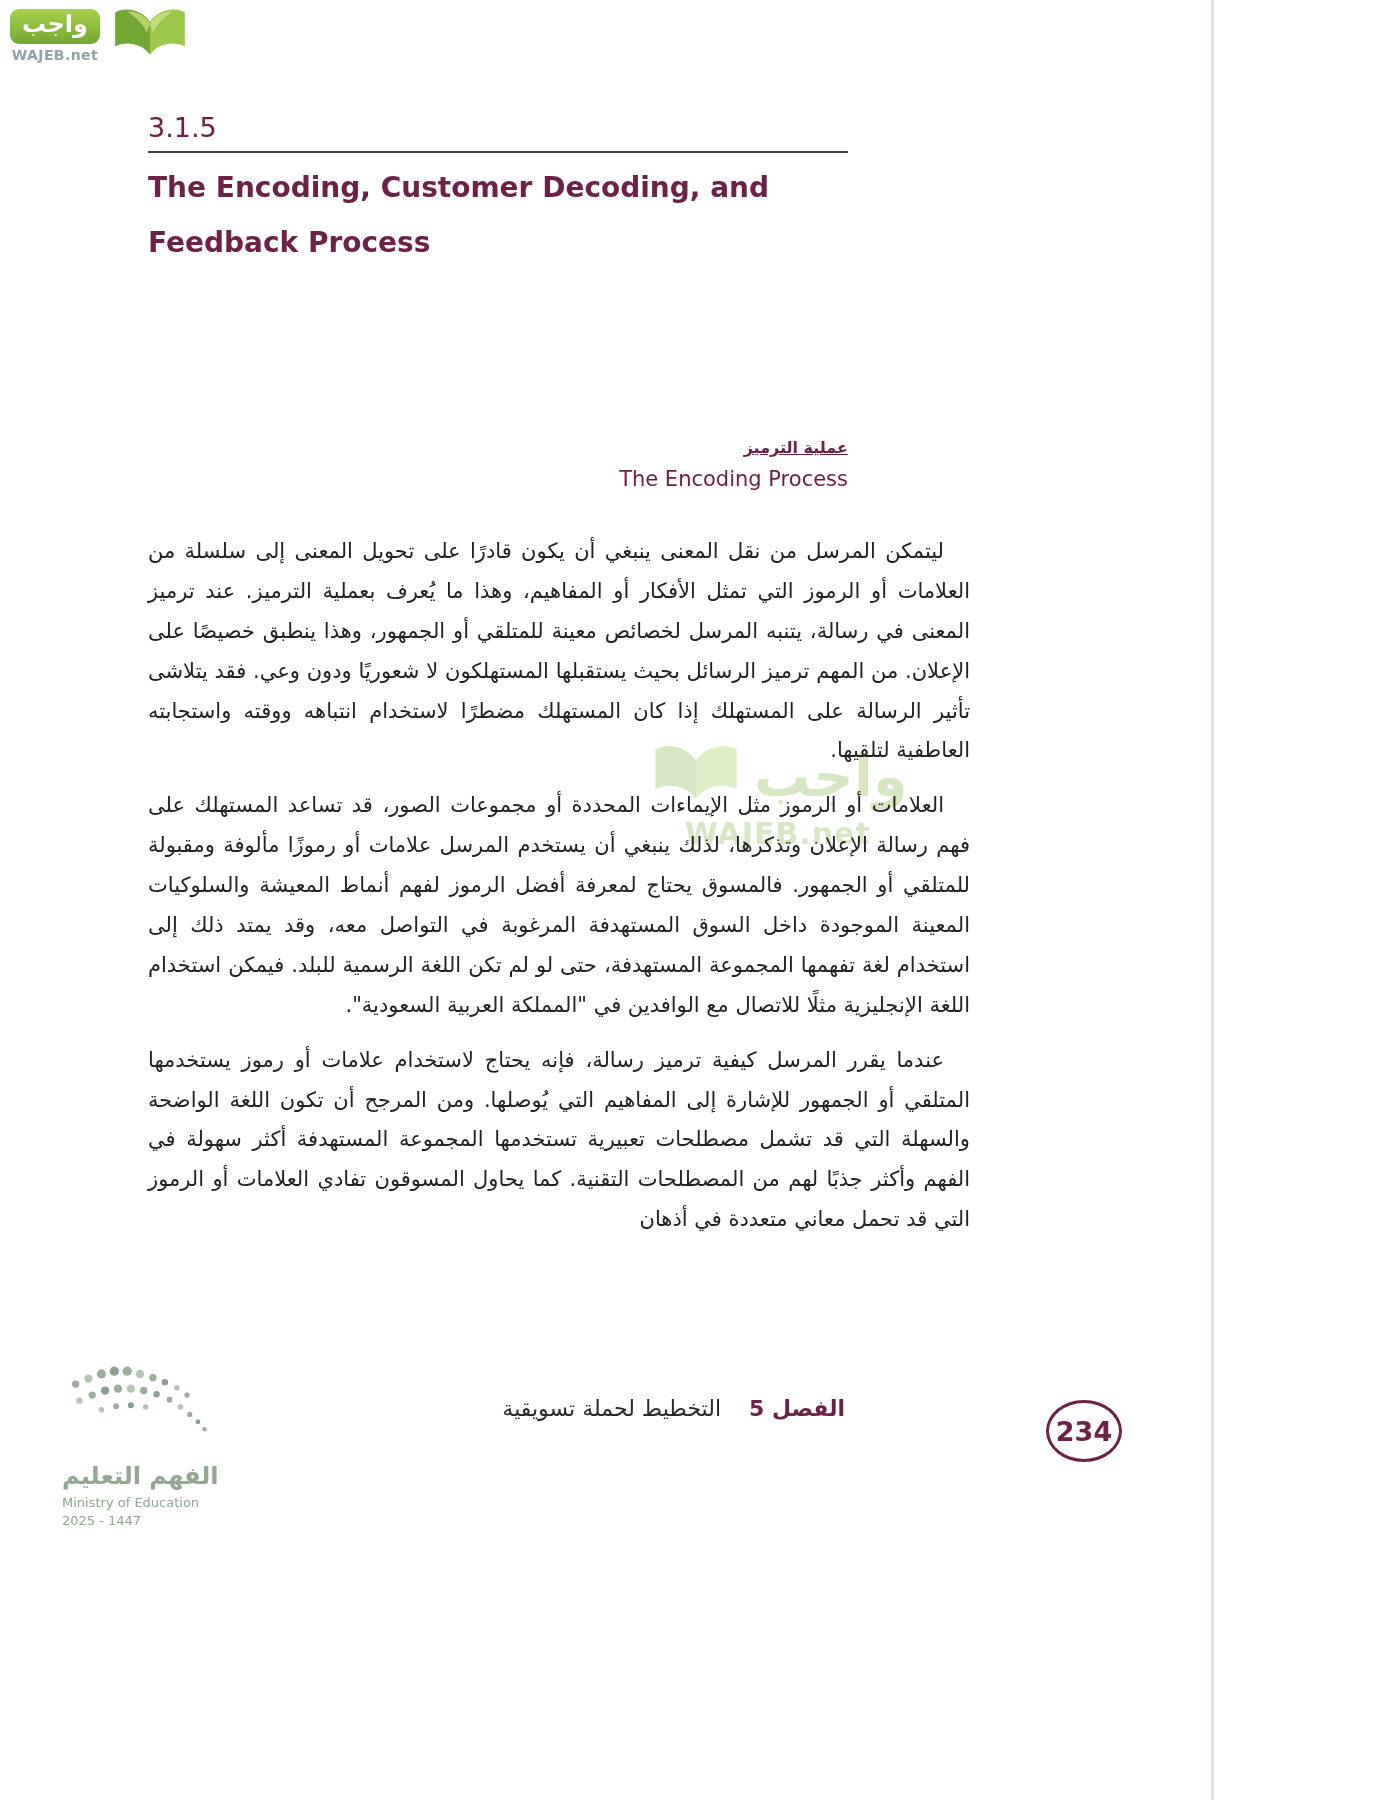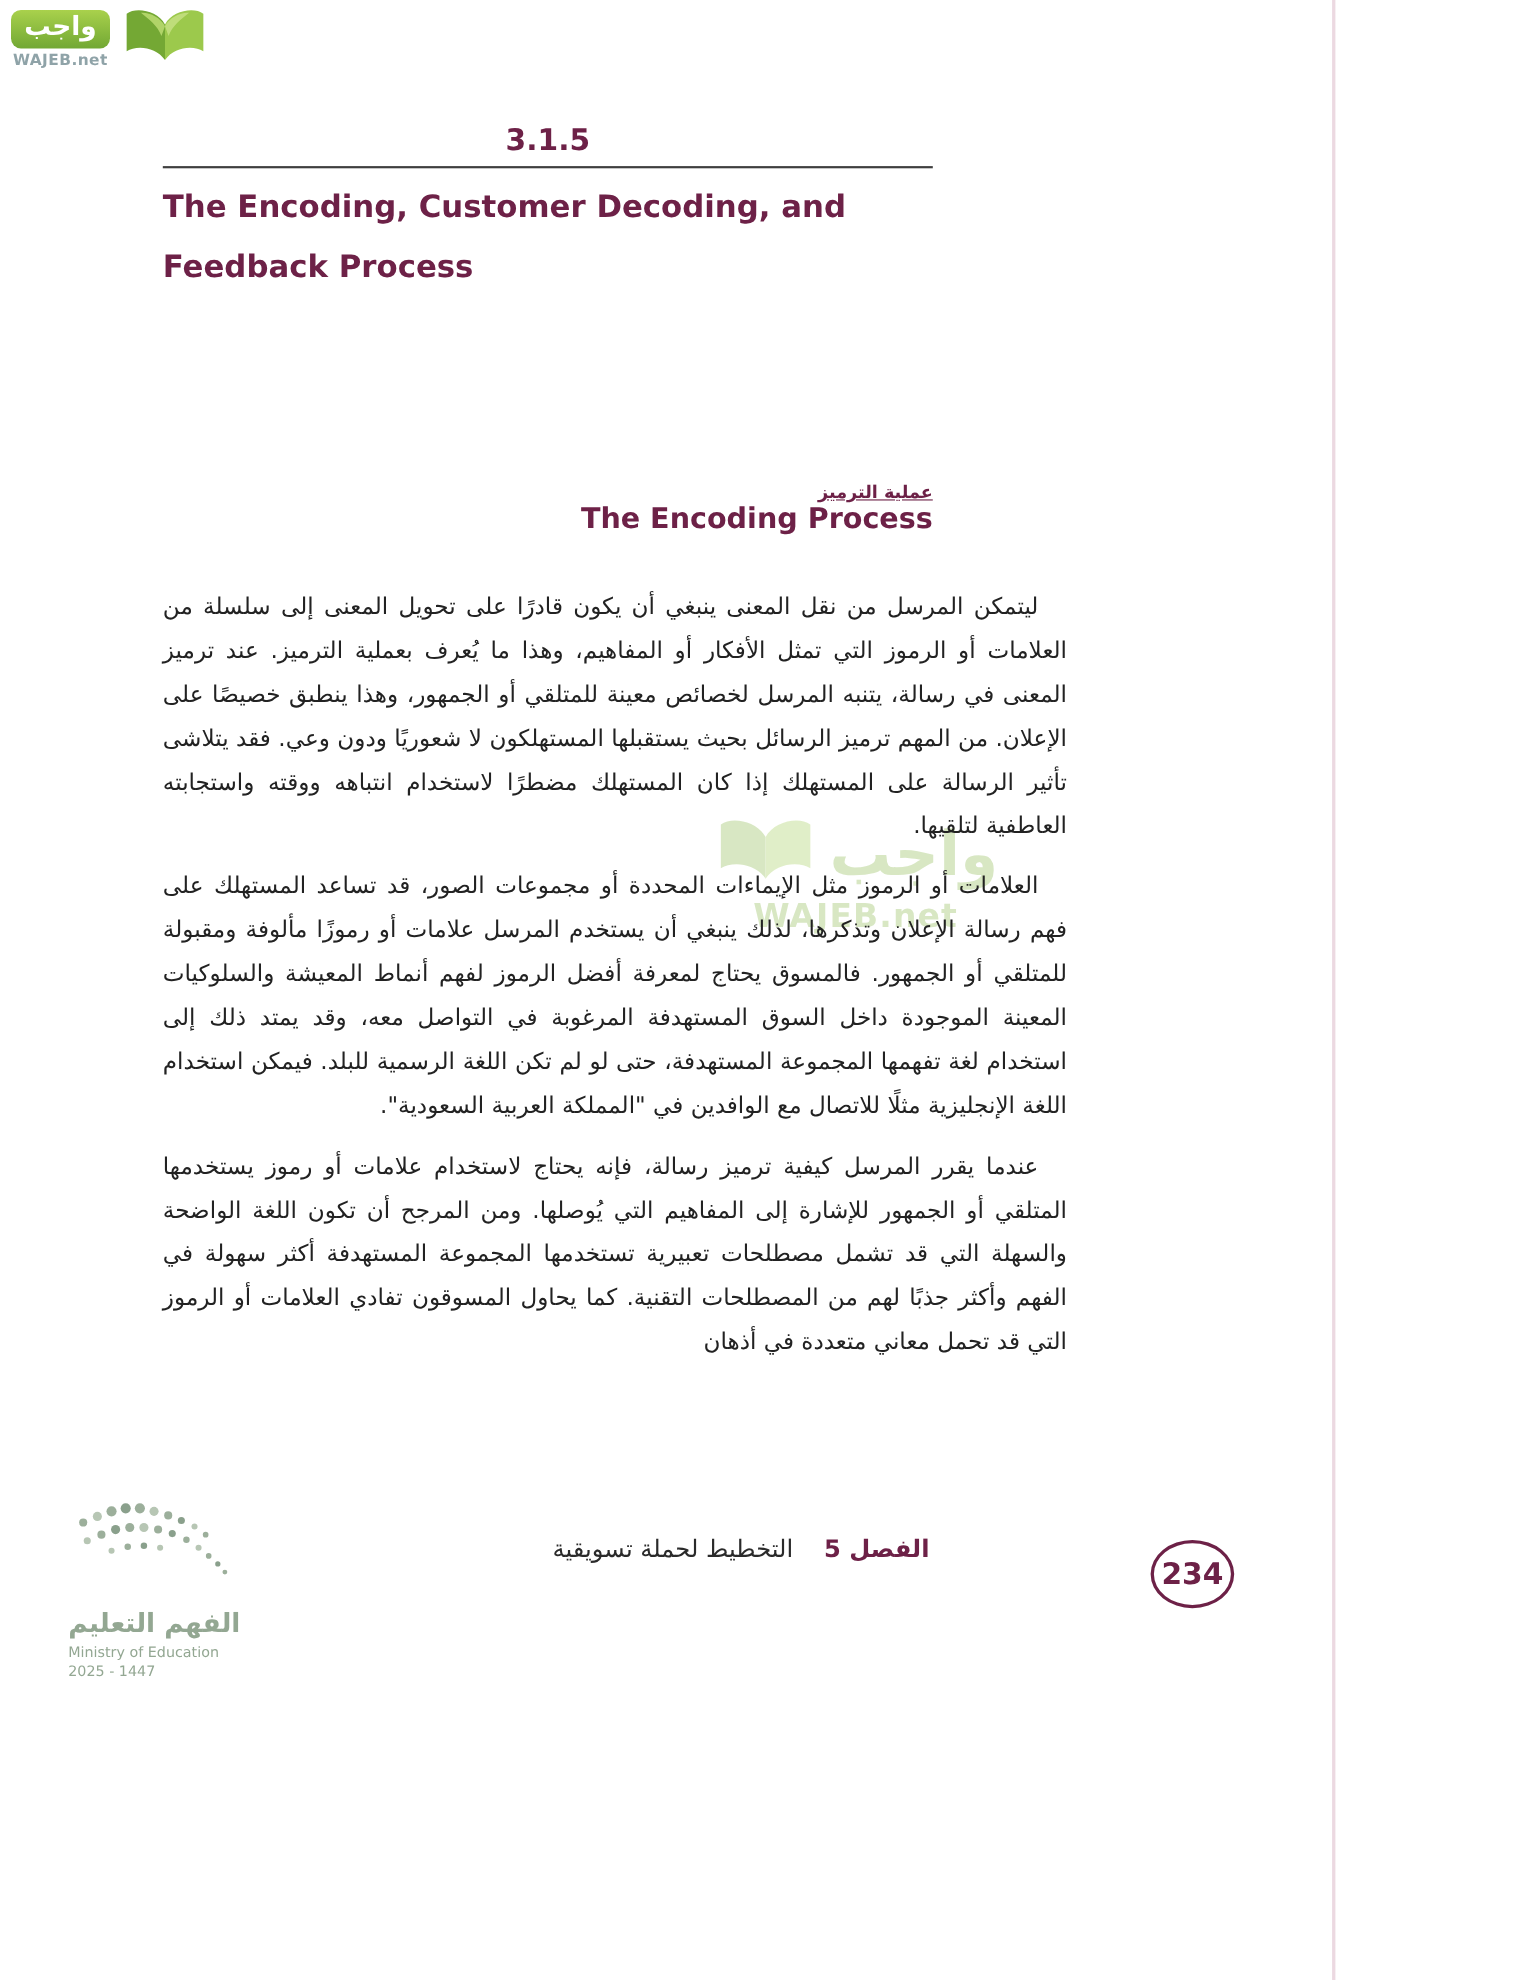--- a/index.html
+++ b/index.html
@@ -50,24 +50,24 @@
   }
   .wajeb-book { width: 84px; height: 60px; }
 
   
   .section-head {
     position: absolute;
     left: 148px; top: 112px;
     width: 700px;
   }
   .sec-num {
-    text-align: center;
+    text-align: left;
     color: var(--maroon, #6d2147);
     font-size: 27px;
-    font-weight: bold;
+    font-weight: normal;
     padding-bottom: 8px;
     border-bottom: 2px solid #3f3f3f;
   }
   .title-ar {
     direction: rtl;
     text-align: center;
     color: var(--maroon, #6d2147);
     font-size: 34px;
     font-weight: bold;
     line-height: 1.65;
@@ -91,23 +91,23 @@
   }
   .sub-ar {
     direction: rtl;
     color: var(--maroon, #6d2147);
     font-size: 16px;
     font-weight: bold;
     text-decoration: underline;
   }
   .sub-en {
     color: var(--maroon, #6d2147);
-    font-size: 26px;
-    font-weight: bold;
-    margin-top: 0;
+    font-size: 21px;
+    font-weight: normal;
+    margin-top: 10px;
   }
 
   
   .bodytext {
     position: absolute;
     left: 148px; top: 532px;
     width: 822px;
     direction: rtl;
     text-align: justify;
     color: var(--body_text, #222222);

